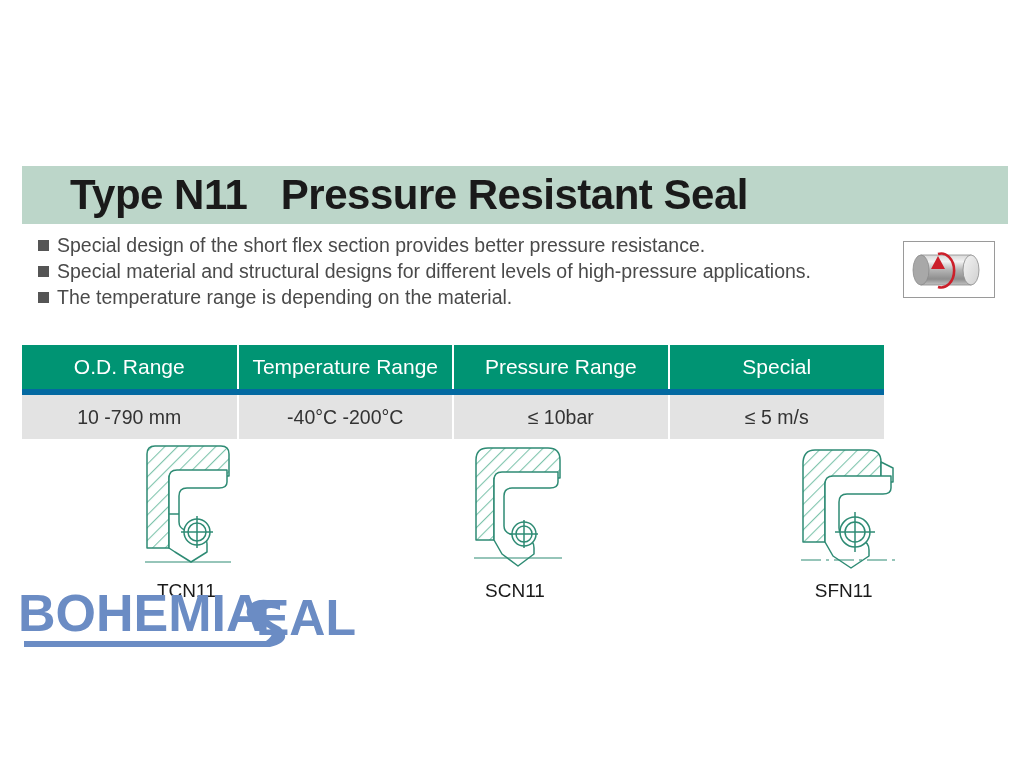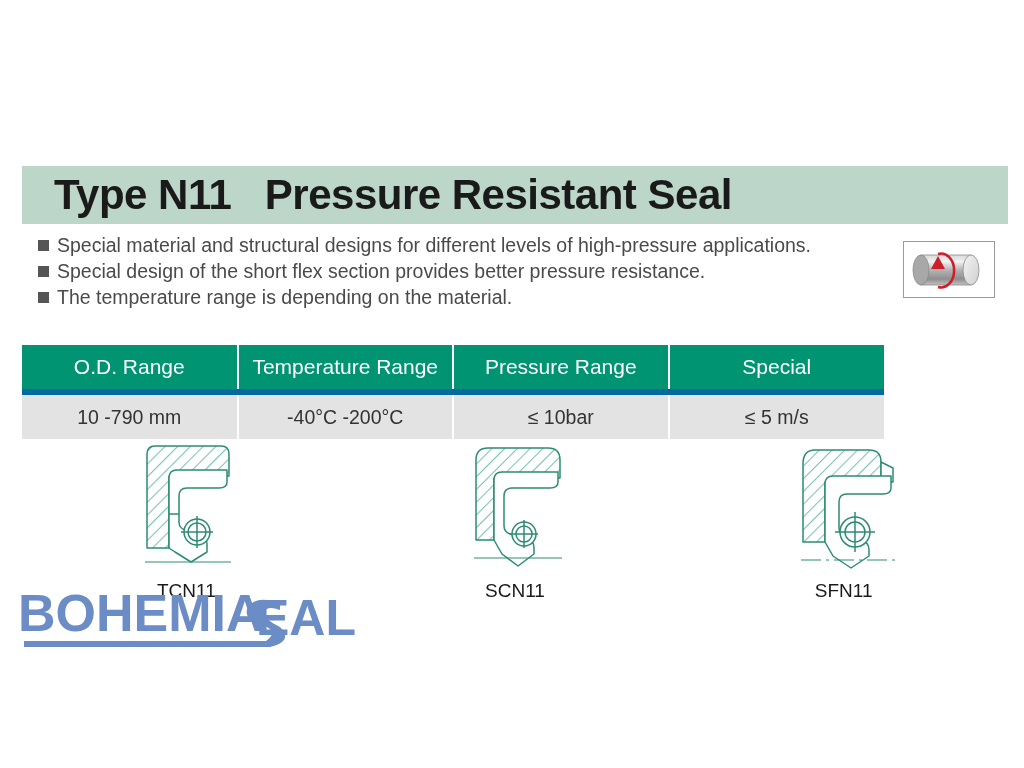--- a/index.html
+++ b/index.html
@@ -25,21 +25,21 @@
     height: 58px;
     background: #bcd6c9;
     display: flex;
     align-items: center;
   }
   #title-text {
     font-size: 42px;
     font-weight: bold;
     color: #1a1a1a;
     letter-spacing: -0.5px;
-    padding-left: 32px;
+    padding-left: 48px;
     white-space: pre;
   }
 
   
   #features {
     position: absolute;
     left: 38px;
     top: 232px;
     width: 840px;
   }
@@ -139,25 +139,25 @@
 </head>
 <body>
 
 <div id="title-banner">
   <div id="title-text">Type N11   Pressure Resistant Seal</div>
 </div>
 
 <div id="features">
   <div class="feature-row">
     <span class="bullet-sq"></span>
-    <span class="feature-text">Special material and structural designs for different levels of high-pressure applications.</span>
+    <span class="feature-text">Special design of the short flex section provides better pressure resistance.</span>
   </div>
   <div class="feature-row">
     <span class="bullet-sq"></span>
-    <span class="feature-text">Special design of the short flex section provides better pressure resistance.</span>
+    <span class="feature-text">Special material and structural designs for different levels of high-pressure applications.</span>
   </div>
   <div class="feature-row">
     <span class="bullet-sq"></span>
     <span class="feature-text">The temperature range is depending on the material.</span>
   </div>
 </div>
 
 <div id="shaft-icon-box">
   <svg width="90" height="55" viewBox="0 0 90 55">
     <defs>

